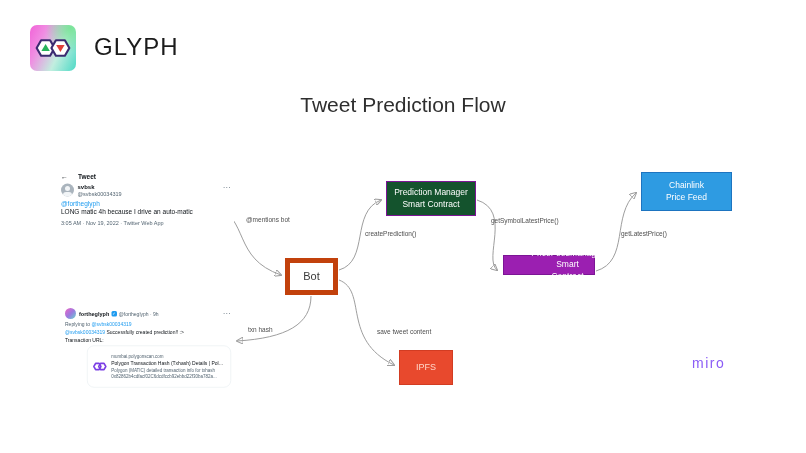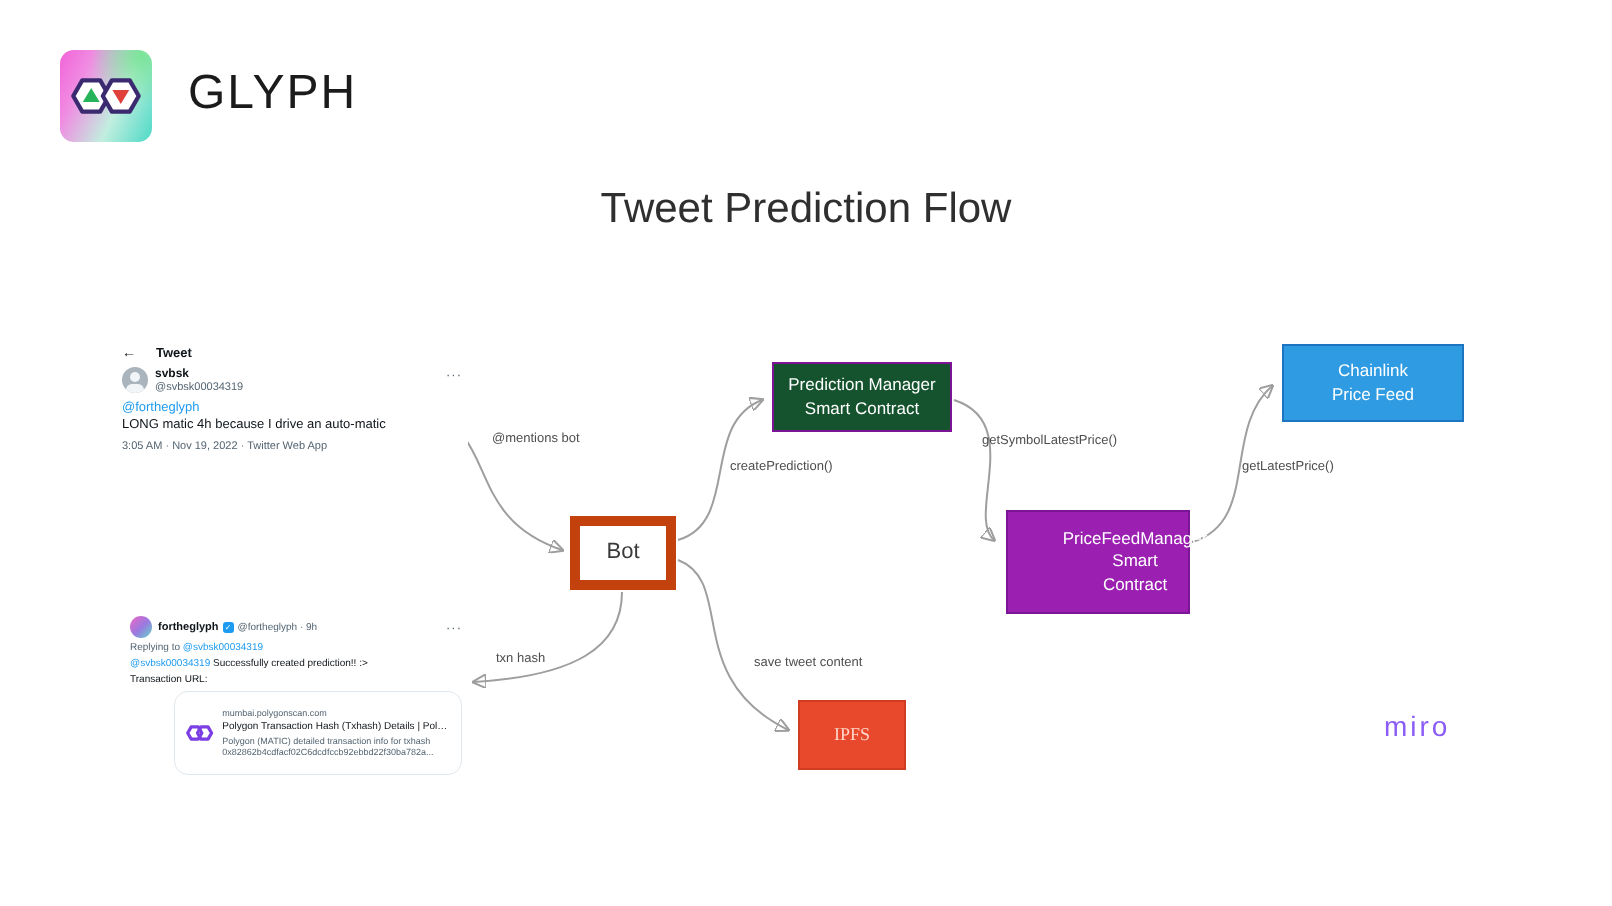--- a/index.html
+++ b/index.html
@@ -16,23 +16,23 @@
   .brand{position:absolute;left:94px;top:33px;font-size:24px;color:#1b1b1b;letter-spacing:1px;font-weight:400;}
   .title{position:absolute;left:0;top:93px;width:100%;text-align:center;font-size:21px;color:#2f2f2f;font-weight:400;}
   .watermark{position:absolute;left:692px;top:355px;font-size:14px;font-weight:400;letter-spacing:1.5px;color:#8b5cf6;}
 
   
   .node{position:absolute;display:flex;flex-direction:column;align-items:center;justify-content:center;
         text-align:center;color:#fff;line-height:1.35;box-sizing:border-box;}
   .node-bot{left:285px;top:258px;width:53px;height:37px;background:#fff;border:5px solid #c2410c;
             color:#3a3a3a;font-size:11px;}
   .node-pm{left:386px;top:181px;width:90px;height:35px;font-size:8.5px;border:1px solid #7c1595;}
-  .node-pfm{left:503px;top:255px;width:92px;height:52px;font-size:8.5px;border:1px solid #7c1595;padding-left:37px;}
+  .node-pfm{left:503px;top:255px;width:92px;height:20px;font-size:8.5px;border:1px solid #7c1595;padding-left:37px;}
   .node-chainlink{left:641px;top:172px;width:91px;height:39px;font-size:8.5px;border:1px solid #1d74c0;}
-  .node-ipfs{left:399px;top:350px;width:54px;height:35px;font-size:9px;color:#ffd7c9;border:1px solid #d23c22;font-family:Liberation Serif, serif;}
+  .node-ipfs{left:399px;top:350px;width:54px;height:35px;font-size:9px;color:#ffd7c9;border:1px solid #d23c22;}
 
   .edge-label{position:absolute;font-size:6.5px;color:#4e4e4e;white-space:nowrap;}
   .lbl-mentions{left:246px;top:216px;}
   .lbl-create{left:365px;top:230px;}
   .lbl-symbol{left:491px;top:217px;}
   .lbl-latest{left:621px;top:230px;}
   .lbl-txn{left:248px;top:326px;}
   .lbl-save{left:377px;top:328px;}
 
   .connectors{position:absolute;left:0;top:0;width:806px;height:453px;}

